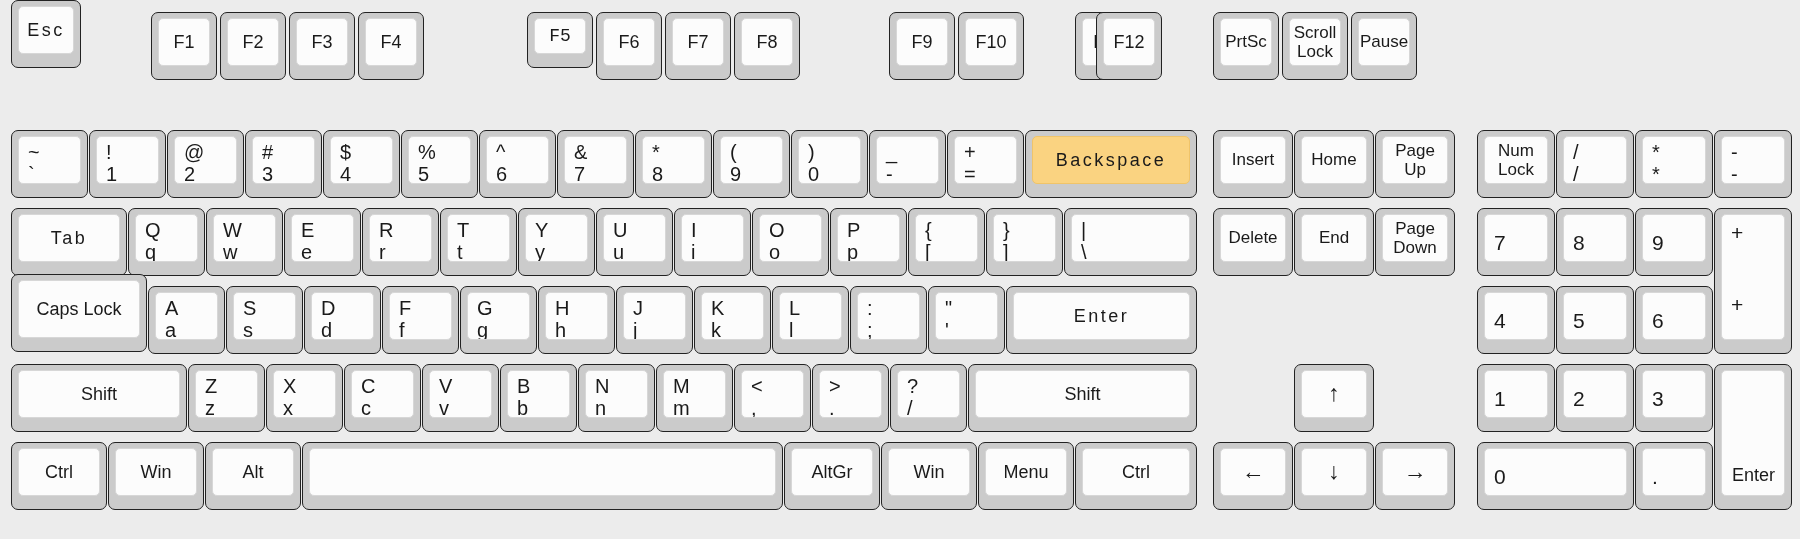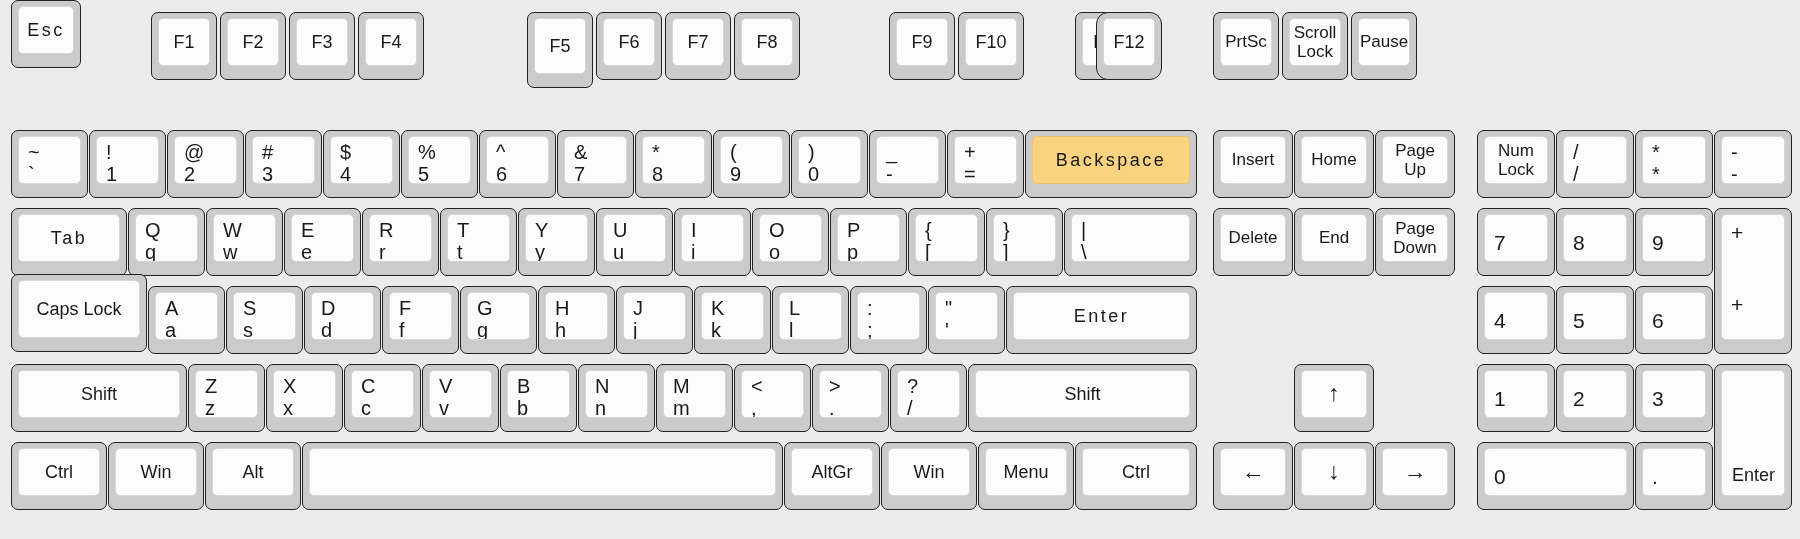--- a/index.html
+++ b/index.html
@@ -128,21 +128,21 @@
     <div class="cap">
       <div class="lbl center">F3</div>
     </div>
   </div>
   <div class="key" style="left:358px; top:12px; width:66px; height:68px;">
     <div class="cap">
       <div class="lbl center">F4</div>
     </div>
   </div>
 
-  <div class="key" style="left:527px; top:12px; width:66px; height:76px;">
+  <div class="key" style="left:527px; top:12px; width:66px; height:56px;font-family:Liberation Mono, monospace;">
     <div class="cap">
       <div class="lbl center">F5</div>
     </div>
   </div>
   <div class="key" style="left:596px; top:12px; width:66px; height:68px;">
     <div class="cap">
       <div class="lbl center">F6</div>
     </div>
   </div>
   <div class="key" style="left:665px; top:12px; width:66px; height:68px;">
@@ -164,21 +164,21 @@
   <div class="key" style="left:958px; top:12px; width:66px; height:68px;">
     <div class="cap">
       <div class="lbl center">F10</div>
     </div>
   </div>
   <div class="key" style="left:1027px; top:12px; width:66px; height:68px;margin-left:48px;">
     <div class="cap">
       <div class="lbl center">F11</div>
     </div>
   </div>
-  <div class="key" style="left:1096px; top:12px; width:66px; height:68px;border-radius:12px;">
+  <div class="key" style="left:1096px; top:12px; width:66px; height:68px;">
     <div class="cap">
       <div class="lbl center">F12</div>
     </div>
   </div>
 
   <div class="key" style="left:1213px; top:12px; width:66px; height:68px;">
     <div class="cap">
       <div class="lbl center small">PrtSc</div>
     </div>
   </div>

